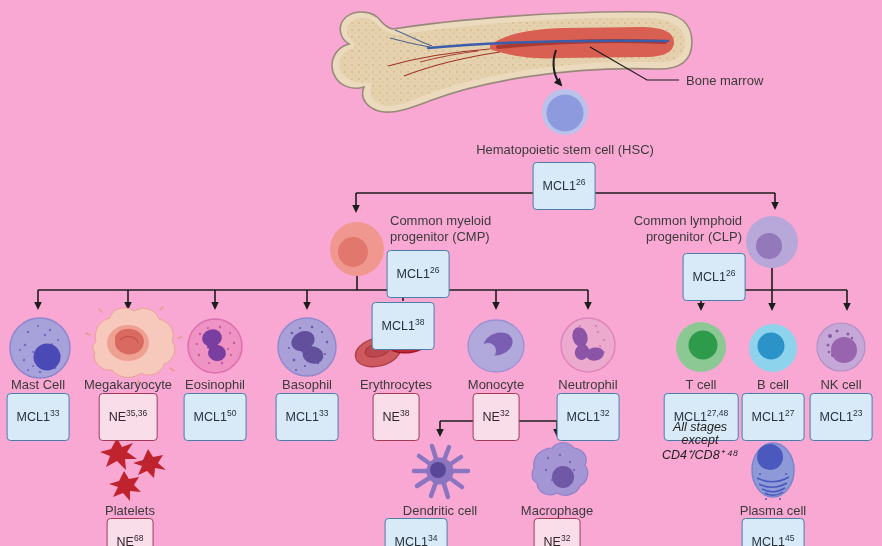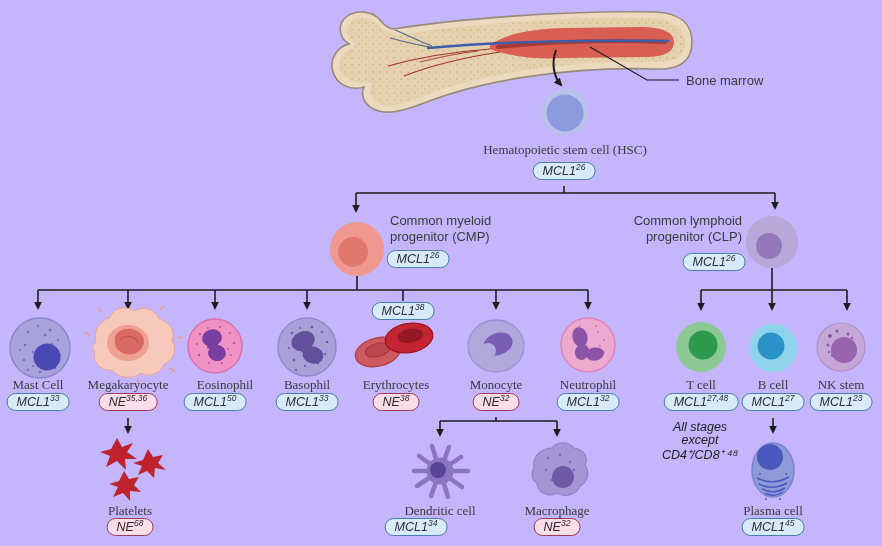--- a/index.html
+++ b/index.html
@@ -1,26 +1,26 @@
 <!DOCTYPE html>
 <html><head>
 <meta charset="utf-8">
 <style>
   html,body{margin:0;padding:0;background:#fff;}
-  .stage{position:relative;width:882px;height:546px;background:#c4b5fd;
+  .stage{position:relative;width:882px;height:546px;background:#f9a8d4;
          font-family:"Liberation Sans",sans-serif;overflow:hidden;}
   .art{position:absolute;left:0;top:0;}
-  .lbl{position:absolute;transform:translateX(-50%);font-size:13px;color:#3b3b3b;white-space:nowrap;font-family:Liberation Serif, serif;}
+  .lbl{position:absolute;transform:translateX(-50%);font-size:13px;color:#3b3b3b;white-space:nowrap;}
   .lbl-left{position:absolute;font-size:13px;color:#3b3b3b;white-space:nowrap;}
   .lbl-right{position:absolute;font-size:13px;color:#3b3b3b;white-space:nowrap;text-align:right;}
   .note{position:absolute;transform:translateX(-50%);font-size:12.5px;font-style:italic;
         color:#222;white-space:nowrap;text-align:center;}
-  .badge{position:absolute;transform:translateX(-50%);border-radius:10px;padding:0 9px;
+  .badge{position:absolute;transform:translateX(-50%);border-radius:4px;padding:15px 9px;
          font-size:12.5px;line-height:16px;white-space:nowrap;color:#26323c;background:#d8e9f8;
-         border:1.8px solid #4a7da9;font-style:italic;}
+         border:1.8px solid #4a7da9;}
   .badge sup{font-size:8.5px;line-height:0;}
   .badge.ne{background:#f9dde8;border-color:#a23a56;color:#33262b;}
 </style>
 </head>
 <body>
 
 <div class="stage">
 
   <svg class="art" width="882" height="546" viewBox="0 0 882 546">
     <defs>
@@ -306,37 +306,37 @@
   <div class="badge" style="left:418px;top:250px"><span>MCL1</span><sup>26</sup></div>
 
   <div class="lbl-right" style="left:600px;top:213px;width:142px">Common lymphoid</div>
   <div class="lbl-right" style="left:600px;top:229px;width:142px">progenitor (CLP)</div>
   <div class="badge" style="left:714px;top:253px"><span>MCL1</span><sup>26</sup></div>
 
   <div class="badge" style="left:403px;top:302px"><span>MCL1</span><sup>38</sup></div>
 
   <div class="lbl" style="left:38px;top:377px">Mast Cell</div>
   <div class="lbl" style="left:128px;top:377px">Megakaryocyte</div>
-  <div class="lbl" style="left:225px;top:377px">Eosinophil</div>
+  <div class="lbl" style="left:215px;top:377px">Eosinophil</div>
   <div class="lbl" style="left:307px;top:377px">Basophil</div>
   <div class="lbl" style="left:396px;top:377px">Erythrocytes</div>
   <div class="lbl" style="left:496px;top:377px">Monocyte</div>
   <div class="lbl" style="left:588px;top:377px">Neutrophil</div>
 
   <div class="badge" style="left:38px;top:393px"><span>MCL1</span><sup>33</sup></div>
   <div class="badge ne" style="left:128px;top:393px"><span>NE</span><sup>35,36</sup></div>
   <div class="badge" style="left:215px;top:393px"><span>MCL1</span><sup>50</sup></div>
   <div class="badge" style="left:307px;top:393px"><span>MCL1</span><sup>33</sup></div>
   <div class="badge ne" style="left:396px;top:393px"><span>NE</span><sup>38</sup></div>
   <div class="badge ne" style="left:496px;top:393px"><span>NE</span><sup>32</sup></div>
   <div class="badge" style="left:588px;top:393px"><span>MCL1</span><sup>32</sup></div>
 
   <div class="lbl" style="left:701px;top:377px">T cell</div>
   <div class="lbl" style="left:773px;top:377px">B cell</div>
-  <div class="lbl" style="left:841px;top:377px">NK stem</div>
+  <div class="lbl" style="left:841px;top:377px">NK cell</div>
 
   <div class="badge" style="left:701px;top:393px"><span>MCL1</span><sup>27,48</sup></div>
   <div class="badge" style="left:773px;top:393px"><span>MCL1</span><sup>27</sup></div>
   <div class="badge" style="left:841px;top:393px"><span>MCL1</span><sup>23</sup></div>
 
   <div class="note" style="left:700px;top:420px">All stages</div>
   <div class="note" style="left:700px;top:433px">except</div>
   <div class="note" style="left:700px;top:446px">CD4⁺/CD8⁺ ⁴⁸</div>
 
   <div class="lbl" style="left:130px;top:503px">Platelets</div>

